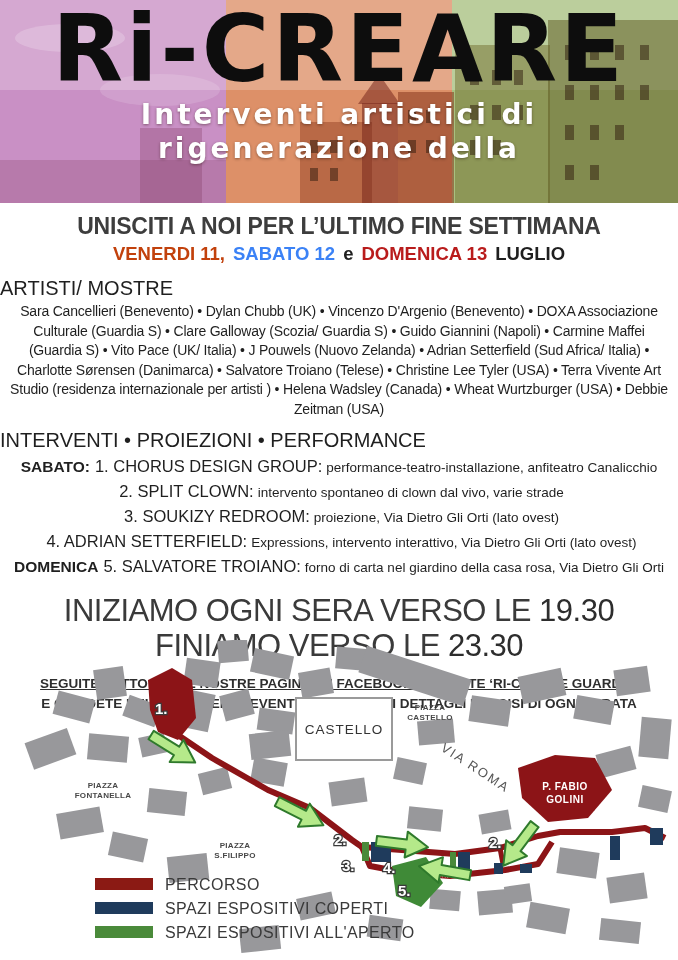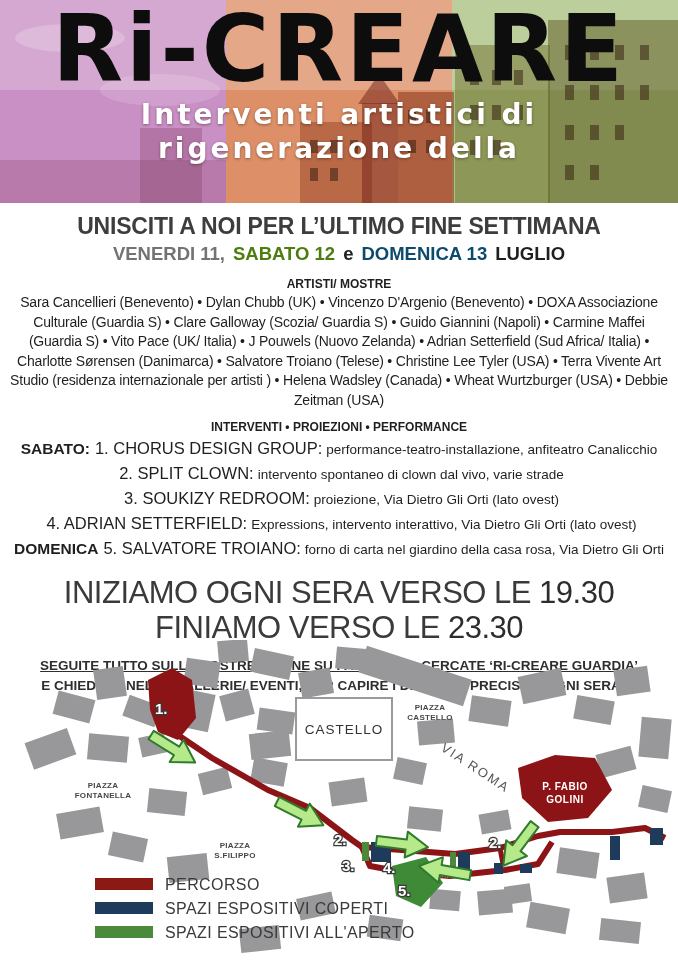--- a/index.html
+++ b/index.html
@@ -14,21 +14,21 @@
          font-size:92px;line-height:1.0;letter-spacing:3px;color:#0d0d0d;}
   .subtitle{margin:2px 0 0 0;font-family:"DejaVu Sans",sans-serif;font-weight:bold;
             font-size:28px;line-height:1.22;letter-spacing:3px;color:#ffffff;
             text-shadow:0 1px 3px rgba(40,20,10,0.45);}
 
   
   .headline{margin:10px 8px 0 8px;text-align:center;font-weight:bold;font-size:23px;
             color:#3d3d3d;letter-spacing:-0.2px;}
   .dates{margin:3px 0 0 0;text-align:center;font-weight:bold;font-size:18.5px;}
   .dates span{margin:0 4px;}
-  .section-heading{margin:12px 0 2px 0;text-align:center;font-weight:bold;font-size:12px;color:#1f1f1f;}
+  .section-heading{margin:12px 0 2px 0;font-weight:normal;font-size:20px;color:#1f1f1f;}
   .artists{margin:2px 8px 0 8px;text-align:center;font-size:14px;line-height:1.4;
            color:#1f1f1f;letter-spacing:-0.2px;}
   .program{margin:2px 6px 0 6px;text-align:center;line-height:1.5;color:#1f1f1f;}
   .program .row{white-space:nowrap;}
   .program .day{font-weight:bold;font-size:15.5px;margin-right:5px;}
   .program .ptitle{font-size:16.5px;margin-right:4px;}
   .program .pdesc{font-size:13.5px;}
   .hours{margin:14px 0 0 0;text-align:center;font-size:31px;color:#3a3a3a;line-height:1.15;letter-spacing:-0.5px;}
   .hours b{font-weight:normal;color:#2d2d2d;}
   .fb{margin:10px 0 0 0;text-align:center;font-weight:bold;font-size:13.5px;color:#2e2e2e;line-height:1.5;}
@@ -106,21 +106,21 @@
       <h1 class="title">Ri-CREARE</h1>
       <div class="subtitle">
         <div>Interventi artistici di</div>
         <div>rigenerazione della</div>
       </div>
     </div>
   </div>
 
   <div class="headline">UNISCITI A NOI PER L’ULTIMO FINE SETTIMANA</div>
   <div class="dates">
-    <span style="color: #737373;">VENERDI 11,</span><span style="color: #4d7c0f; margin-top: 24px;">SABATO 12</span><span style="color: rgb(31, 31, 31);">e</span><span style="color: #0c4a6e;">DOMENICA 13</span><span style="color: rgb(31, 31, 31);">LUGLIO</span>
+    <span style="color: #c2410c;">VENERDI 11,</span><span style="color: #3b82f6; margin-top: 24px;">SABATO 12</span><span style="color: rgb(31, 31, 31);">e</span><span style="color: #b91c1c;">DOMENICA 13</span><span style="color: rgb(31, 31, 31);">LUGLIO</span>
   </div>
 
   <div class="section-heading">ARTISTI/ MOSTRE</div>
   <div class="artists">Sara Cancellieri (Benevento) • Dylan Chubb (UK) • Vincenzo D'Argenio (Benevento) • DOXA Associazione Culturale (Guardia S) • Clare Galloway (Scozia/ Guardia S) • Guido Giannini (Napoli) • Carmine Maffei (Guardia S) • Vito Pace (UK/ Italia) • J Pouwels (Nuovo Zelanda) • Adrian Setterfield (Sud Africa/ Italia) • Charlotte Sørensen (Danimarca) • Salvatore Troiano (Telese) • Christine Lee Tyler (USA) • Terra Vivente Art Studio (residenza internazionale per artisti ) • Helena Wadsley (Canada) • Wheat Wurtzburger (USA) • Debbie Zeitman (USA)</div>
 
   <div class="section-heading" style="margin-top:9px;">INTERVENTI • PROIEZIONI • PERFORMANCE</div>
   <div class="program">
     <div class="row">
       <span class="day">SABATO:</span><span class="ptitle">1. CHORUS DESIGN GROUP:</span><span class="pdesc">performance-teatro-installazione, anfiteatro Canalicchio</span>
     </div>

